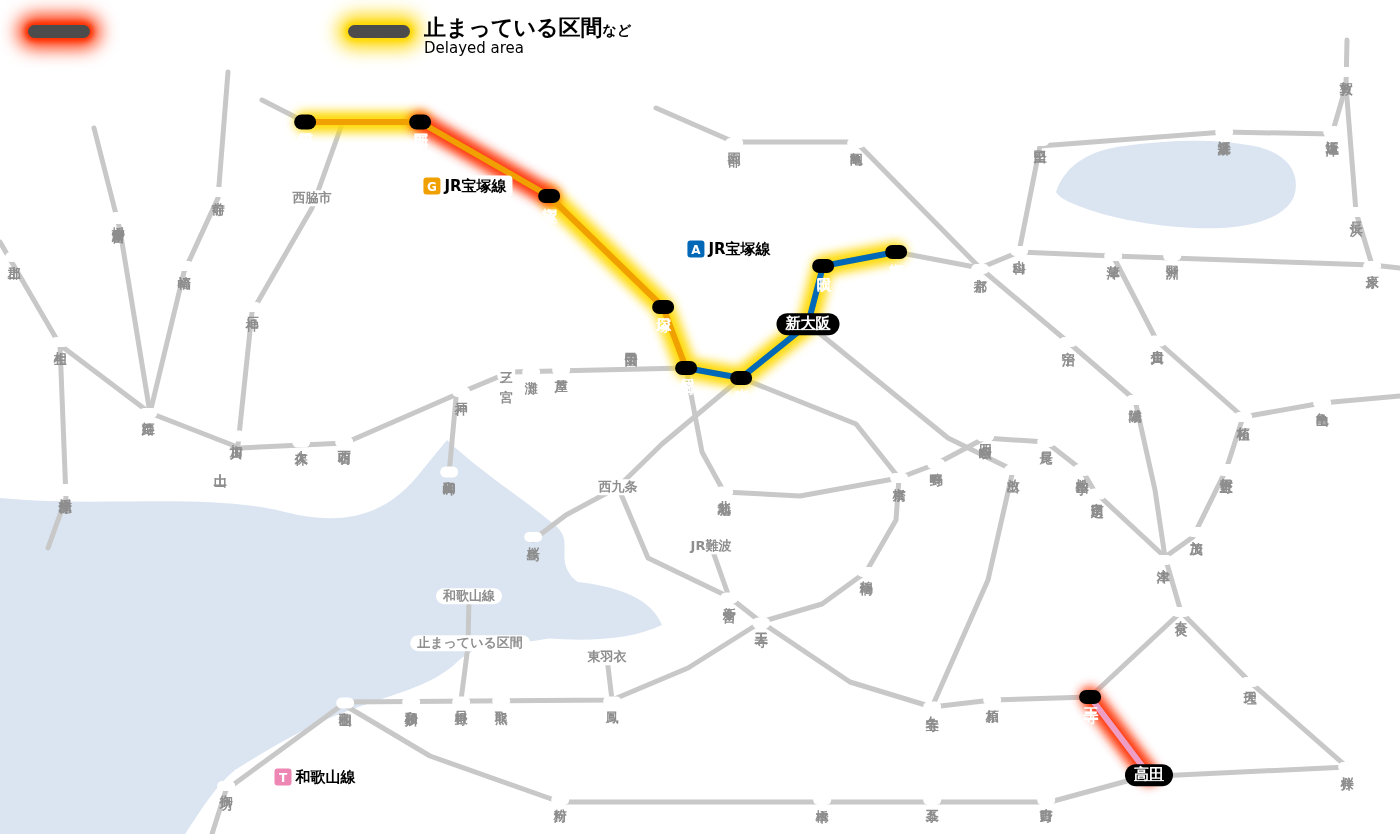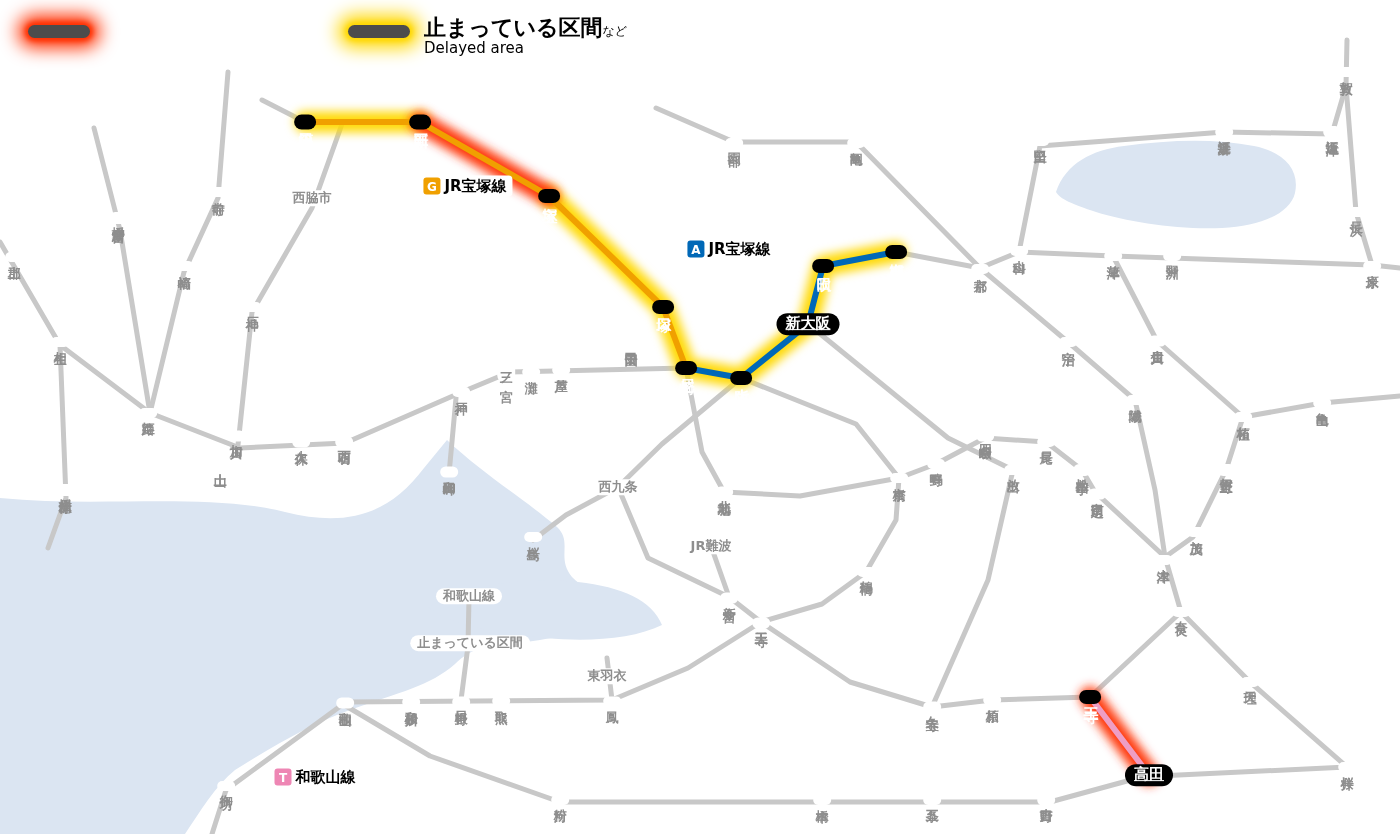--- a/index.html
+++ b/index.html
@@ -35,21 +35,21 @@
 
   
   .legend{position:absolute;left:0;top:0;width:100%;z-index:9;}
   .legend-item{position:absolute;display:flex;align-items:flex-start;gap:14px;}
   .legend-item.one{left:28px;top:16px;}
   .legend-item.two{left:348px;top:16px;}
   .swatch{width:62px;height:13px;border-radius:7px;background:#4c4c4c;margin-top:9px;flex:0 0 auto;}
   .swatch.glow-red-box{box-shadow:0 0 5px 3px var(--stopped-glow),0 0 18px 10px var(--stopped-glow);}
   .swatch.glow-yellow-box{box-shadow:0 0 5px 3px var(--delayed-glow),0 0 18px 10px var(--delayed-glow);}
   .legend-text .jp{font-size:22px;font-weight:bold;color:#000;line-height:1.1;}
-  .legend-text .jp .suffix{font-size:12px;font-weight:normal;}
+  .legend-text .jp .suffix{font-size:14px;font-weight:bold;}
   .legend-text .en{font-size:15px;color:#000;line-height:1.15;}
 </style>
 </head>
 <body>
 
 <div class="canvas">
 
   <svg width="1400" height="834" viewBox="0 0 1400 834">
     <defs>
       <filter id="softglow" x="-60%" y="-60%" width="220%" height="220%">
@@ -156,21 +156,21 @@
       <div class="station normal v" style="left: 992px; top: 700px;">柏原</div>
       <div class="station normal v" style="left: 866px; top: 572px;">鶴橋</div>
       <div class="station normal v" style="left: 724px; top: 492px;">北新地</div>
       <div class="station normal h" style="left: 711px; top: 546px;">JR難波</div>
       <div class="station normal v" style="left: 729px; top: 598px;">新今宮</div>
       <div class="station normal v" style="left: 761px; top: 623px;">天王寺</div>
       <div class="station normal h" style="left: 618px; top: 487px;">西九条</div>
       <div class="station normal v" style="left: 533px; top: 537px;">桜島</div>
       <div class="station normal h" style="left: 469px; top: 596px;">和歌山線</div>
       <div class="station normal h" style="left: 470px; top: 643px;">止まっている区間</div>
-      <div class="station normal h" style="left: 607px; top: 676px;">東羽衣</div>
+      <div class="station normal h" style="left: 607px; top: 657px;">東羽衣</div>
       <div class="station normal v" style="left: 612px; top: 701px;">鳳</div>
       <div class="station normal v" style="left: 501px; top: 701px;">熊取</div>
       <div class="station normal v" style="left: 461px; top: 702px;">日根野</div>
       <div class="station normal v" style="left: 411px; top: 702px;">和泉砂川</div>
       <div class="station normal v" style="left: 345px; top: 703px;">和歌山</div>
       <div class="station normal v" style="left: 226px; top: 786px;">御坊</div>
       <div class="station normal v" style="left: 560px; top: 800px;">粉河</div>
       <div class="station normal v" style="left: 822px; top: 800px;">橋本</div>
       <div class="station normal v" style="left: 932px; top: 800px;">五条</div>
       <div class="station normal v" style="left: 1046px; top: 800px;">吉野口</div>

